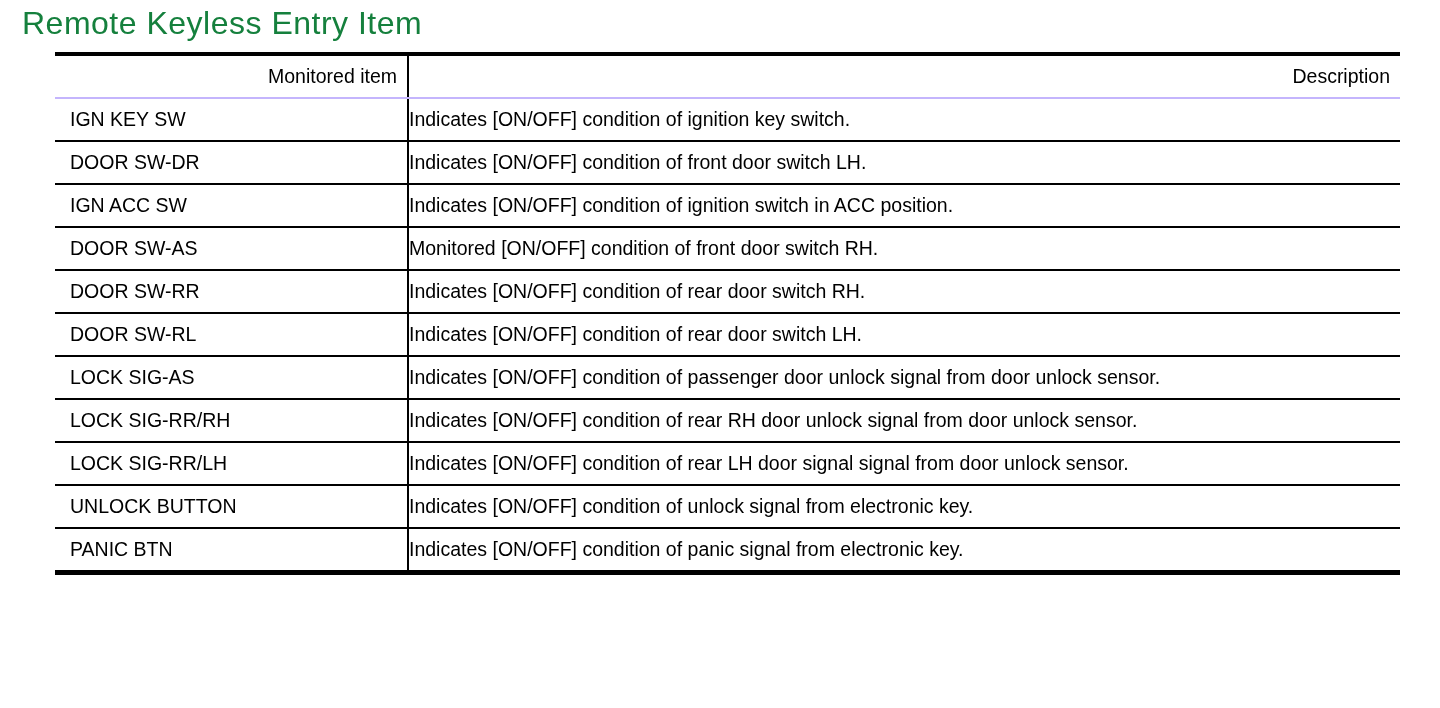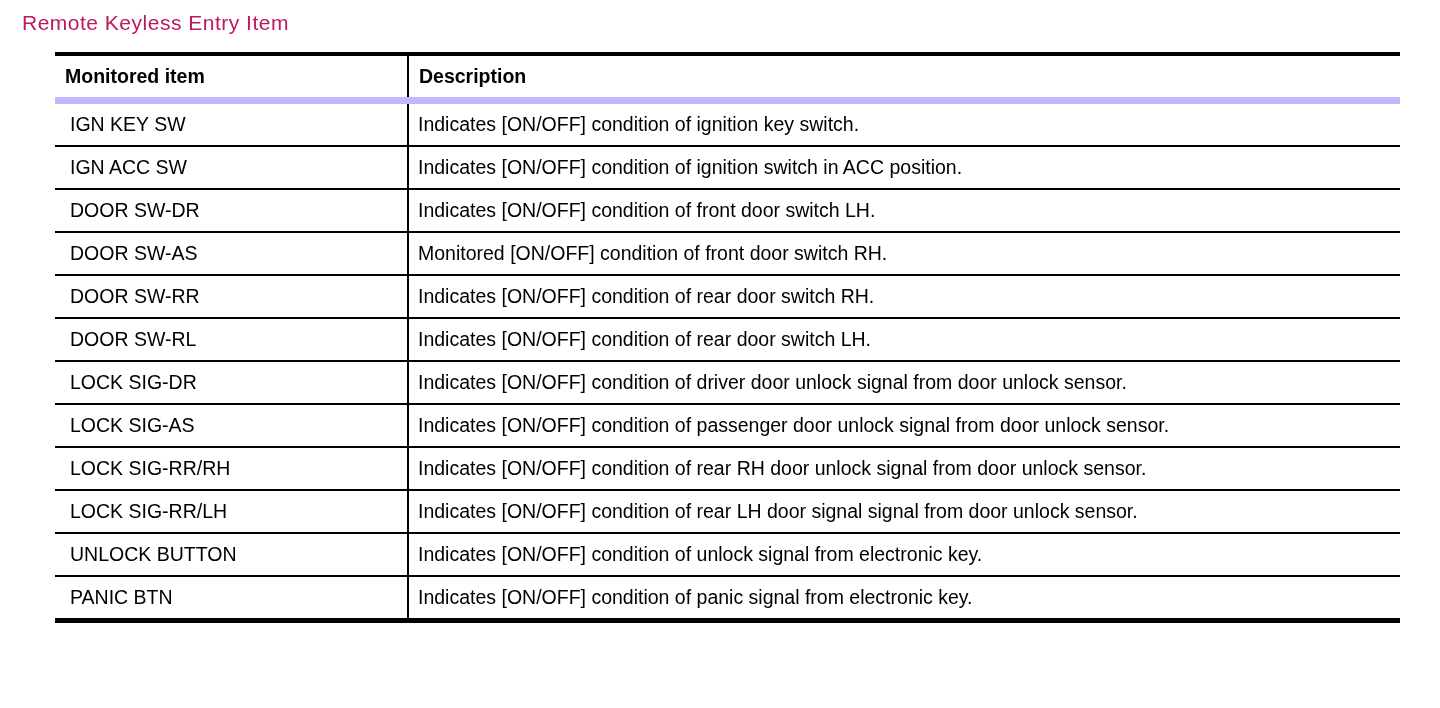--- a/index.html
+++ b/index.html
@@ -14,25 +14,25 @@
     width: 1440px;
     height: 708px;
     background: #ffffff;
     overflow: hidden;
   }
   .doc-title {
     position: absolute;
     left: 22px;
     top: 6px;
     margin: 0;
-    font-size: 21px;
+    font-size: 32px;
     font-weight: 500;
     line-height: 34px;
     letter-spacing: 0.5px;
-    color: #be185d;
+    color: #15803d;
   }
   table.data-table {
     position: absolute;
     left: 55px;
     top: 52px;
     width: 1345px;
     border-collapse: collapse;
     table-layout: fixed;
     border-top: 4px solid #000000;
     border-bottom: 5px solid #000000;
@@ -42,37 +42,37 @@
   table.data-table col.col-item { width: 353px; }
   table.data-table th,
   table.data-table td {
     height: 41px;
     padding: 0 10px;
     vertical-align: middle;
     overflow: hidden;
     white-space: nowrap;
   }
   table.data-table thead th {
-    font-weight: 700;
-    text-align: left;
-    border-bottom: 7px solid #c4b5fd;
+    font-weight: 400;
+    text-align: right;
+    border-bottom: 2px solid #c4b5fd;
   }
   table.data-table th:first-child,
   table.data-table td:first-child {
     border-right: 2px solid #000000;
   }
   table.data-table tbody td {
     border-bottom: 2px solid #000000;
     text-align: left;
   }
   table.data-table tbody tr:last-child td {
     border-bottom: none;
   }
   table.data-table tbody td.cell-item { padding-left: 15px; }
-  table.data-table tbody td.cell-desc { padding-left: 9px; }
+  table.data-table tbody td.cell-desc { padding-left: 0; }
 </style>
 </head>
 <body>
 
 <div class="page">
 
   <h1 class="doc-title">Remote Keyless Entry Item</h1>
 
   <table class="data-table">
     <colgroup>
@@ -84,42 +84,38 @@
         <th>Monitored item</th>
         <th>Description</th>
       </tr>
     </thead>
     <tbody id="table-body">
         <tr>
           <td class="cell-item">IGN KEY SW</td>
           <td class="cell-desc">Indicates [ON/OFF] condition of ignition key switch.</td>
         </tr>
         <tr>
+          <td class="cell-item">DOOR SW-DR</td>
+          <td class="cell-desc">Indicates [ON/OFF] condition of front door switch LH.</td>
+        </tr>
+        <tr>
           <td class="cell-item">IGN ACC SW</td>
           <td class="cell-desc">Indicates [ON/OFF] condition of ignition switch in ACC position.</td>
-        </tr>
-        <tr>
-          <td class="cell-item">DOOR SW-DR</td>
-          <td class="cell-desc">Indicates [ON/OFF] condition of front door switch LH.</td>
         </tr>
         <tr>
           <td class="cell-item">DOOR SW-AS</td>
           <td class="cell-desc">Monitored [ON/OFF] condition of front door switch RH.</td>
         </tr>
         <tr>
           <td class="cell-item">DOOR SW-RR</td>
           <td class="cell-desc">Indicates [ON/OFF] condition of rear door switch RH.</td>
         </tr>
         <tr>
           <td class="cell-item">DOOR SW-RL</td>
           <td class="cell-desc">Indicates [ON/OFF] condition of rear door switch LH.</td>
-        </tr>
-        <tr>
-          <td class="cell-item">LOCK SIG-DR</td>
-          <td class="cell-desc">Indicates [ON/OFF] condition of driver door unlock signal from door unlock sensor.</td>
         </tr>
         <tr>
           <td class="cell-item">LOCK SIG-AS</td>
           <td class="cell-desc">Indicates [ON/OFF] condition of passenger door unlock signal from door unlock sensor.</td>
         </tr>
         <tr>
           <td class="cell-item">LOCK SIG-RR/RH</td>
           <td class="cell-desc">Indicates [ON/OFF] condition of rear RH door unlock signal from door unlock sensor.</td>
         </tr>
         <tr>

